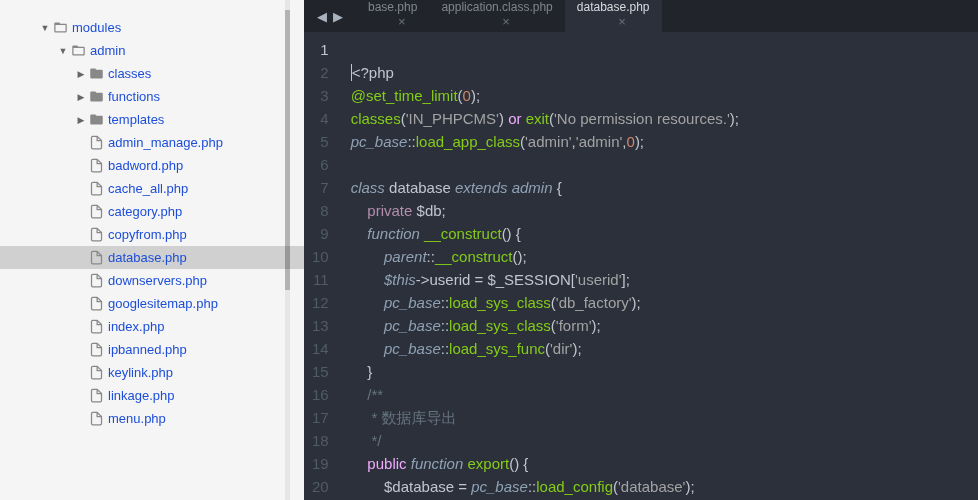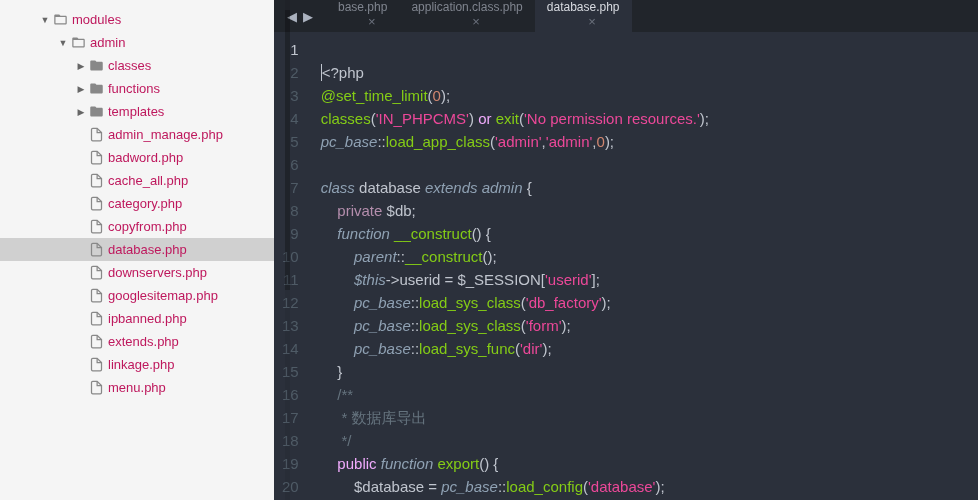--- a/index.html
+++ b/index.html
@@ -1,17 +1,17 @@
 <!DOCTYPE html>
 <html><head>
 <meta charset="utf-8">
 <style>
 * { margin: 0; padding: 0; box-sizing: border-box; font-family: "Segoe UI", Arial, sans-serif; }
 body { width: 978px; height: 500px; display: flex; overflow: hidden; background: #1e2227; }
-.sidebar { width: 274px; background: #f5f5f5; overflow-y: auto; font-size: 13px; color: #be185d; padding-top: 8px; }
+.sidebar { width: 304px; background: #f5f5f5; overflow-y: auto; font-size: 13px; color: #1d4ed8; padding-top: 16px; }
 .tree-item { display: flex; align-items: center; height: 23px; cursor: pointer; padding-right: 8px; }
 .tree-item.selected { background: #d0d0d0; }
 .tree-chevron { width: 10px; text-align: center; color: #666; font-size: 9px; }
 .tree-chevron.open::before { content: "▼"; }
 .tree-chevron.closed::before { content: "▶"; }
 .tree-chevron.none { visibility: hidden; }
 .tree-icon { width: 16px; height: 16px; margin: 0 4px 0 2px; display: flex; align-items: center; justify-content: center; }
 .folder-icon svg, .file-icon svg { width: 15px; height: 15px; }
 .tree-label { white-space: nowrap; }
 .indent-0 { padding-left: 40px; }
@@ -25,21 +25,21 @@
 .tab { display: flex; align-items: center; padding: 0 12px; color: #7f848e; font-size: 12px; cursor: pointer; position: relative; min-width: 0; flex-direction: column; }
 .tab.active { background: #2b303b; color: #d7dae0; }
 .tab .close { margin-left: 18px; font-size: 13px; color: #6b717d; }
 .code-area { flex: 1; display: flex; overflow: hidden; font-family: Consolas, "Courier New", monospace; font-size: 15px; line-height: 23px; }
 .gutter { background: #2b303b; color: #4f5b66; text-align: right; padding: 6px 14px 6px 8px; user-select: none; }
 .gutter .current { color: #c0c5ce; }
 .code { padding: 6px 0 6px 8px; white-space: pre; color: #c0c5ce; overflow: hidden; }
 .cursor { border-left: 1px solid #c0c5ce; }
 .k-red { color: #f0abfc; }
 .k-orange { color: #d08770; }
-.k-green { color: #ec4899; margin-top: 36px; }
+.k-green { color: #a3a3a3; margin-top: 36px; }
 .k-blue { color: #8fa1b3; font-style: italic; }
 .k-purple { color: #b48ead; }
 .k-cyan { color: #84cc16; }
 .k-comment { color: #65737e; }
 .k-white { color: #c0c5ce; }
 .scrollbar-sidebar { position: absolute; left: 285px; top: 0; width: 5px; height: 500px; background: rgba(0,0,0,0.06); }
 .scrollbar-thumb { width: 5px; height: 280px; background: rgba(0,0,0,0.22); margin-top: 10px; }
 </style>
 </head>
 <body>
@@ -171,31 +171,41 @@
       <span class="tree-label">googlesitemap.php</span>
     </div>
     <div class="tree-item indent-2 file">
       <span class="tree-chevron none"></span>
       <span class="tree-icon file-icon">
         <svg viewBox="0 0 24 24" fill="none" stroke="#888" stroke-width="2">
           <path d="M13 2H6a2 2 0 0 0-2 2v16a2 2 0 0 0 2 2h12a2 2 0 0 0 2-2V9z"></path>
           <polyline points="13 2 13 9 20 9"></polyline>
         </svg>
       </span>
+      <span class="tree-label">index.php</span>
+    </div>
+    <div class="tree-item indent-2 file">
+      <span class="tree-chevron none"></span>
+      <span class="tree-icon file-icon">
+        <svg viewBox="0 0 24 24" fill="none" stroke="#888" stroke-width="2">
+          <path d="M13 2H6a2 2 0 0 0-2 2v16a2 2 0 0 0 2 2h12a2 2 0 0 0 2-2V9z"></path>
+          <polyline points="13 2 13 9 20 9"></polyline>
+        </svg>
+      </span>
       <span class="tree-label">ipbanned.php</span>
     </div>
     <div class="tree-item indent-2 file">
       <span class="tree-chevron none"></span>
       <span class="tree-icon file-icon">
         <svg viewBox="0 0 24 24" fill="none" stroke="#888" stroke-width="2">
           <path d="M13 2H6a2 2 0 0 0-2 2v16a2 2 0 0 0 2 2h12a2 2 0 0 0 2-2V9z"></path>
           <polyline points="13 2 13 9 20 9"></polyline>
         </svg>
       </span>
-      <span class="tree-label">extends.php</span>
+      <span class="tree-label">keylink.php</span>
     </div>
     <div class="tree-item indent-2 file">
       <span class="tree-chevron none"></span>
       <span class="tree-icon file-icon">
         <svg viewBox="0 0 24 24" fill="none" stroke="#888" stroke-width="2">
           <path d="M13 2H6a2 2 0 0 0-2 2v16a2 2 0 0 0 2 2h12a2 2 0 0 0 2-2V9z"></path>
           <polyline points="13 2 13 9 20 9"></polyline>
         </svg>
       </span>
       <span class="tree-label">linkage.php</span>

